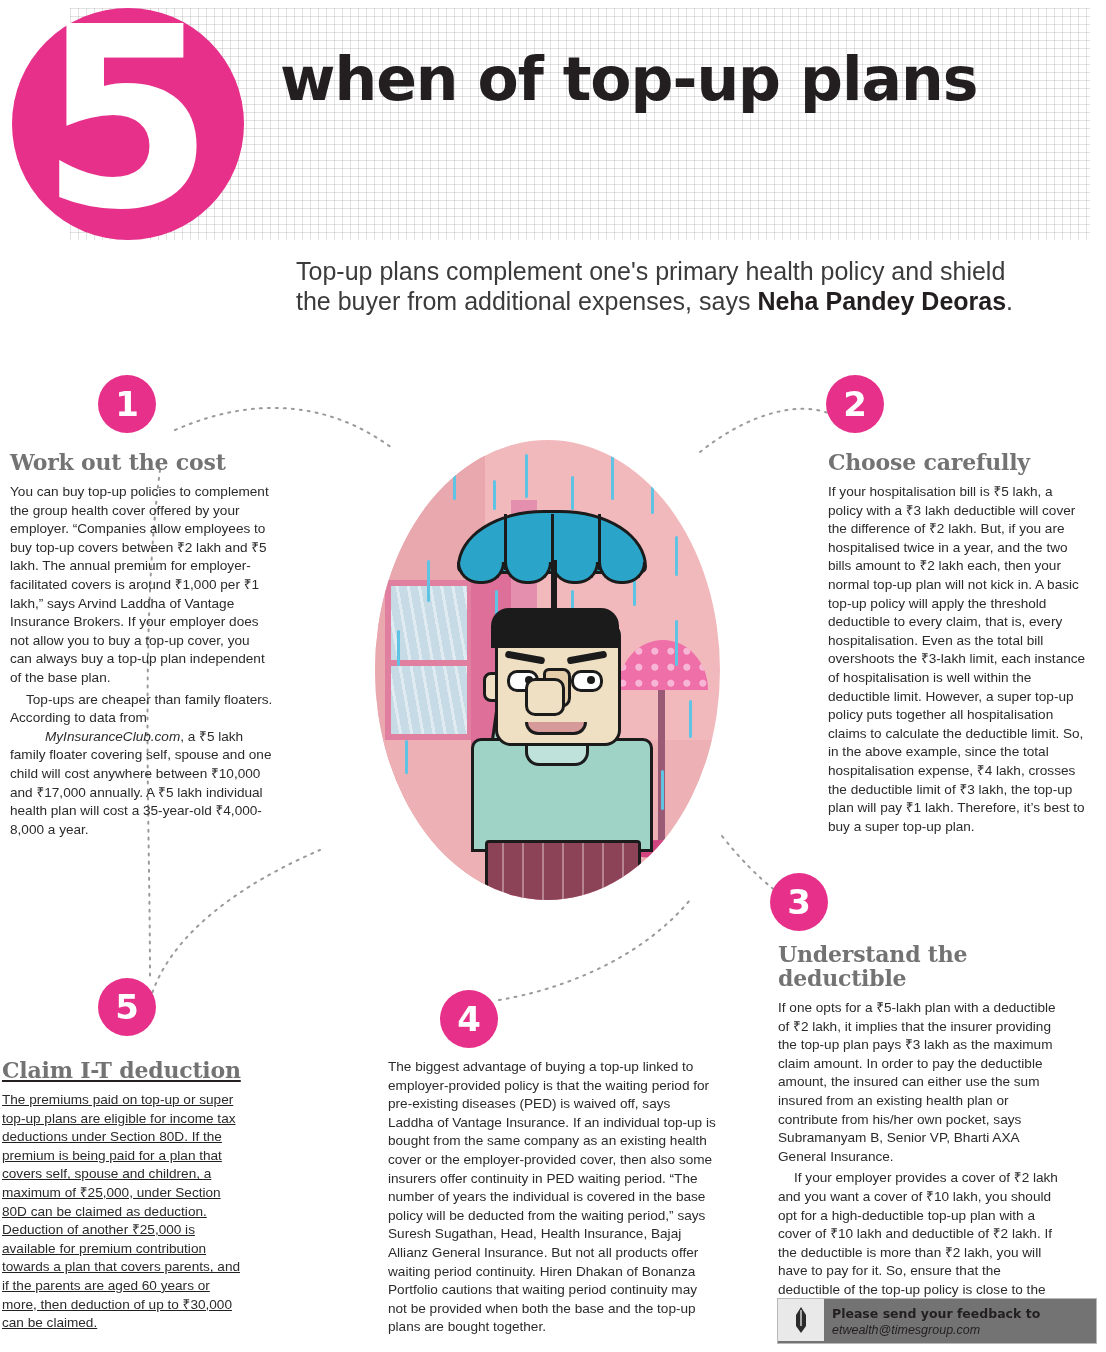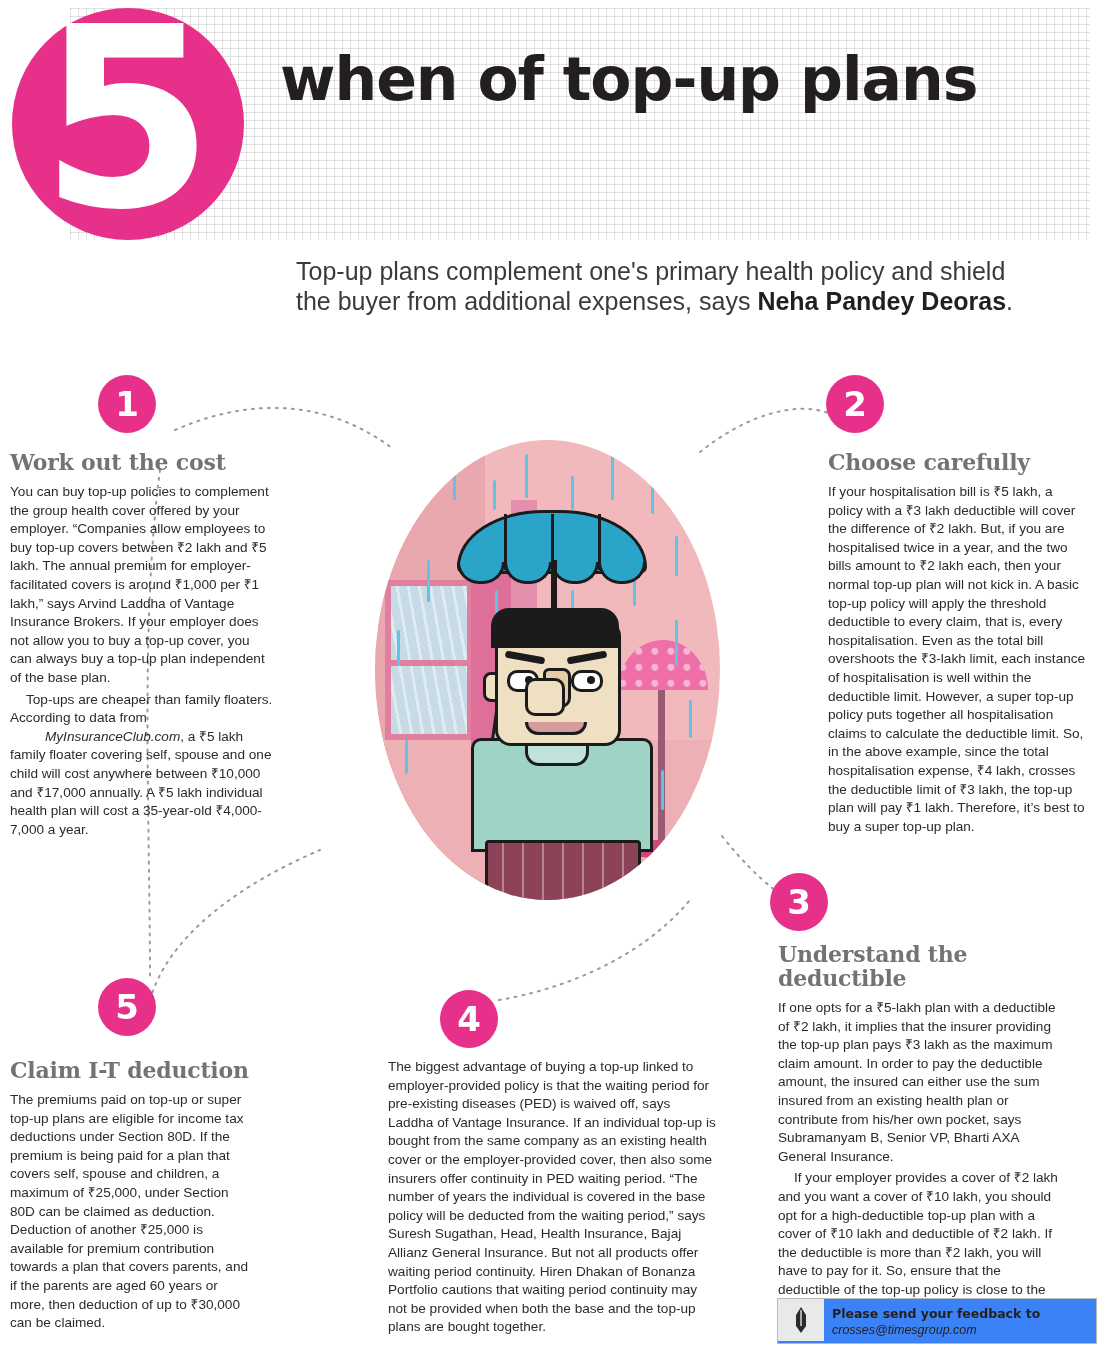--- a/index.html
+++ b/index.html
@@ -132,21 +132,21 @@
     background:#9fd3c6;border:3px solid #1b1b1b;border-radius:12px;
     transform:rotate(8deg);
   }
   .hand{position:absolute;left:150px;top:238px;width:34px;height:32px;background:#efe0c4;border:3px solid #1b1b1b;border-radius:10px;}
   .trousers{position:absolute;left:110px;top:400px;width:150px;height:70px;background:#8c4257;border:3px solid #1b1b1b;border-radius:4px;}
   .trousers .stripe{position:absolute;top:0;width:2px;height:100%;background:rgba(255,255,255,.35);}
 
   
   .feedback{
     position:absolute;left:777px;top:1298px;width:318px;height:44px;
-    border:1px solid #b9b9b9;background:#3b82f6;
+    border:1px solid #b9b9b9;background:#737373;
   }
   .feedback .pen{
     position:absolute;left:0;top:0;width:46px;height:42px;background:#e9e9e9;
     display:flex;align-items:center;justify-content:center;
   }
   .feedback .fb-txt{position:absolute;left:54px;top:7px;}
   .feedback .fb-txt .l1{font-size:12.5px;font-weight:bold;color:#231f20;font-family:"DejaVu Sans", sans-serif;}
   .feedback .fb-txt .l2{font-size:12.5px;font-style:italic;color:#231f20;margin-top:2px;}
 </style>
 </head>
@@ -176,39 +176,39 @@
 
 <div class="badge" style="left:98px;top:375px;">1</div>
 <div class="badge" style="left:826px;top:375px;">2</div>
 <div class="badge" style="left:770px;top:873px;">3</div>
 <div class="badge" style="left:440px;top:990px;">4</div>
 <div class="badge" style="left:98px;top:978px;">5</div>
 
 <div class="tip" style="left:10px;top:450px;width:265px;">
   <h2>Work out the cost</h2>
   <p>You can buy top-up policies to complement the group health cover offered by your employer. “Companies allow employees to buy top-up covers between ₹2 lakh and ₹5 lakh. The annual premium for employer-facilitated covers is around ₹1,000 per ₹1 lakh,” says Arvind Laddha of Vantage Insurance Brokers. If your employer does not allow you to buy a top-up cover, you can always buy a top-up plan independent of the base plan.</p>
-  <p class="indent"><span>Top-ups are cheaper than family floaters. According to data from </span><em>MyInsuranceClub.com</em><span>, a ₹5 lakh family floater covering self, spouse and one child will cost anywhere between ₹10,000 and ₹17,000 annually. A ₹5 lakh individual health plan will cost a 35-year-old ₹4,000-7,000 a year.</span></p>
+  <p class="indent"><span>Top-ups are cheaper than family floaters. According to data from </span><em>MyInsuranceClub.com</em><span>, a ₹5 lakh family floater covering self, spouse and one child will cost anywhere between ₹10,000 and ₹17,000 annually. A ₹5 lakh individual health plan will cost a 35-year-old ₹4,000-8,000 a year.</span></p>
 </div>
 
 <div class="tip" style="left:828px;top:450px;width:262px;">
   <h2>Choose carefully</h2>
   <p>If your hospitalisation bill is ₹5 lakh, a policy with a ₹3 lakh deductible will cover the difference of ₹2 lakh. But, if you are hospitalised twice in a year, and the two bills amount to ₹2 lakh each, then your normal top-up plan will not kick in. A basic top-up policy will apply the threshold deductible to every claim, that is, every hospitalisation. Even as the total bill overshoots the ₹3-lakh limit, each instance of hospitalisation is well within the deductible limit. However, a super top-up policy puts together all hospitalisation claims to calculate the deductible limit. So, in the above example, since the total hospitalisation expense, ₹4 lakh, crosses the deductible limit of ₹3 lakh, the top-up plan will pay ₹1 lakh. Therefore, it’s best to buy a super top-up plan.</p>
 </div>
 
 <div class="tip" style="left:778px;top:942px;width:280px;">
   <h2>Understand the deductible</h2>
   <p>If one opts for a ₹5-lakh plan with a deductible of ₹2 lakh, it implies that the insurer providing the top-up plan pays ₹3 lakh as the maximum claim amount. In order to pay the deductible amount, the insured can either use the sum insured from an existing health plan or contribute from his/her own pocket, says Subramanyam B, Senior VP, Bharti AXA General Insurance.</p>
   <p class="indent">If your employer provides a cover of ₹2 lakh and you want a cover of ₹10 lakh, you should opt for a high-deductible top-up plan with a cover of ₹10 lakh and deductible of ₹2 lakh. If the deductible is more than ₹2 lakh, you will have to pay for it. So, ensure that the deductible of the top-up policy is close to the sum insured in your primary health plan—individual or employer’s group plan.</p>
 </div>
 
 <div class="tip" style="left:388px;top:1058px;width:330px;">
   <p>The biggest advantage of buying a top-up linked to employer-provided policy is that the waiting period for pre-existing diseases (PED) is waived off, says Laddha of Vantage Insurance. If an individual top-up is bought from the same company as an existing health cover or the employer-provided cover, then also some insurers offer continuity in PED waiting period. “The number of years the individual is covered in the base policy will be deducted from the waiting period,” says Suresh Sugathan, Head, Health Insurance, Bajaj Allianz General Insurance. But not all products offer waiting period continuity. Hiren Dhakan of Bonanza Portfolio cautions that waiting period continuity may not be provided when both the base and the top-up plans are bought together.</p>
 </div>
 
-<div class="tip" style="left:10px;top:1058px;width:240px;">
+<div class="tip" style="left:2px;top:1058px;width:240px;text-decoration:underline;">
   <h2>Claim I-T deduction</h2>
   <p>The premiums paid on top-up or super top-up plans are eligible for income tax deductions under Section 80D. If the premium is being paid for a plan that covers self, spouse and children, a maximum of ₹25,000, under Section 80D can be claimed as deduction. Deduction of another ₹25,000 is available for premium contribution towards a plan that covers parents, and if the parents are aged 60 years or more, then deduction of up to ₹30,000 can be claimed.</p>
 </div>
 
 <div class="illus">
   <div class="illus-circle">
     <div class="wall-left"></div>
     <div class="wall-band"></div>
     <div class="window">
       <div class="pane"></div>
@@ -285,15 +285,15 @@
 <div class="feedback">
   <div class="pen">
     <svg width="20" height="28" viewBox="0 0 20 28" aria-hidden="true">
       <path d="M10 1 L15 9 L15 20 L5 20 L5 9 Z" fill="#2b2b2b"></path>
       <path d="M5 20 L10 27 L15 20 Z" fill="#2b2b2b"></path>
       <path d="M10 4 L10 20" stroke="#ffffff" stroke-width="1.2"></path>
     </svg>
   </div>
   <div class="fb-txt">
     <div class="l1">Please send your feedback to</div>
-    <div class="l2">crosses@timesgroup.com</div>
+    <div class="l2">etwealth@timesgroup.com</div>
   </div>
 </div>
 
 </body></html>

